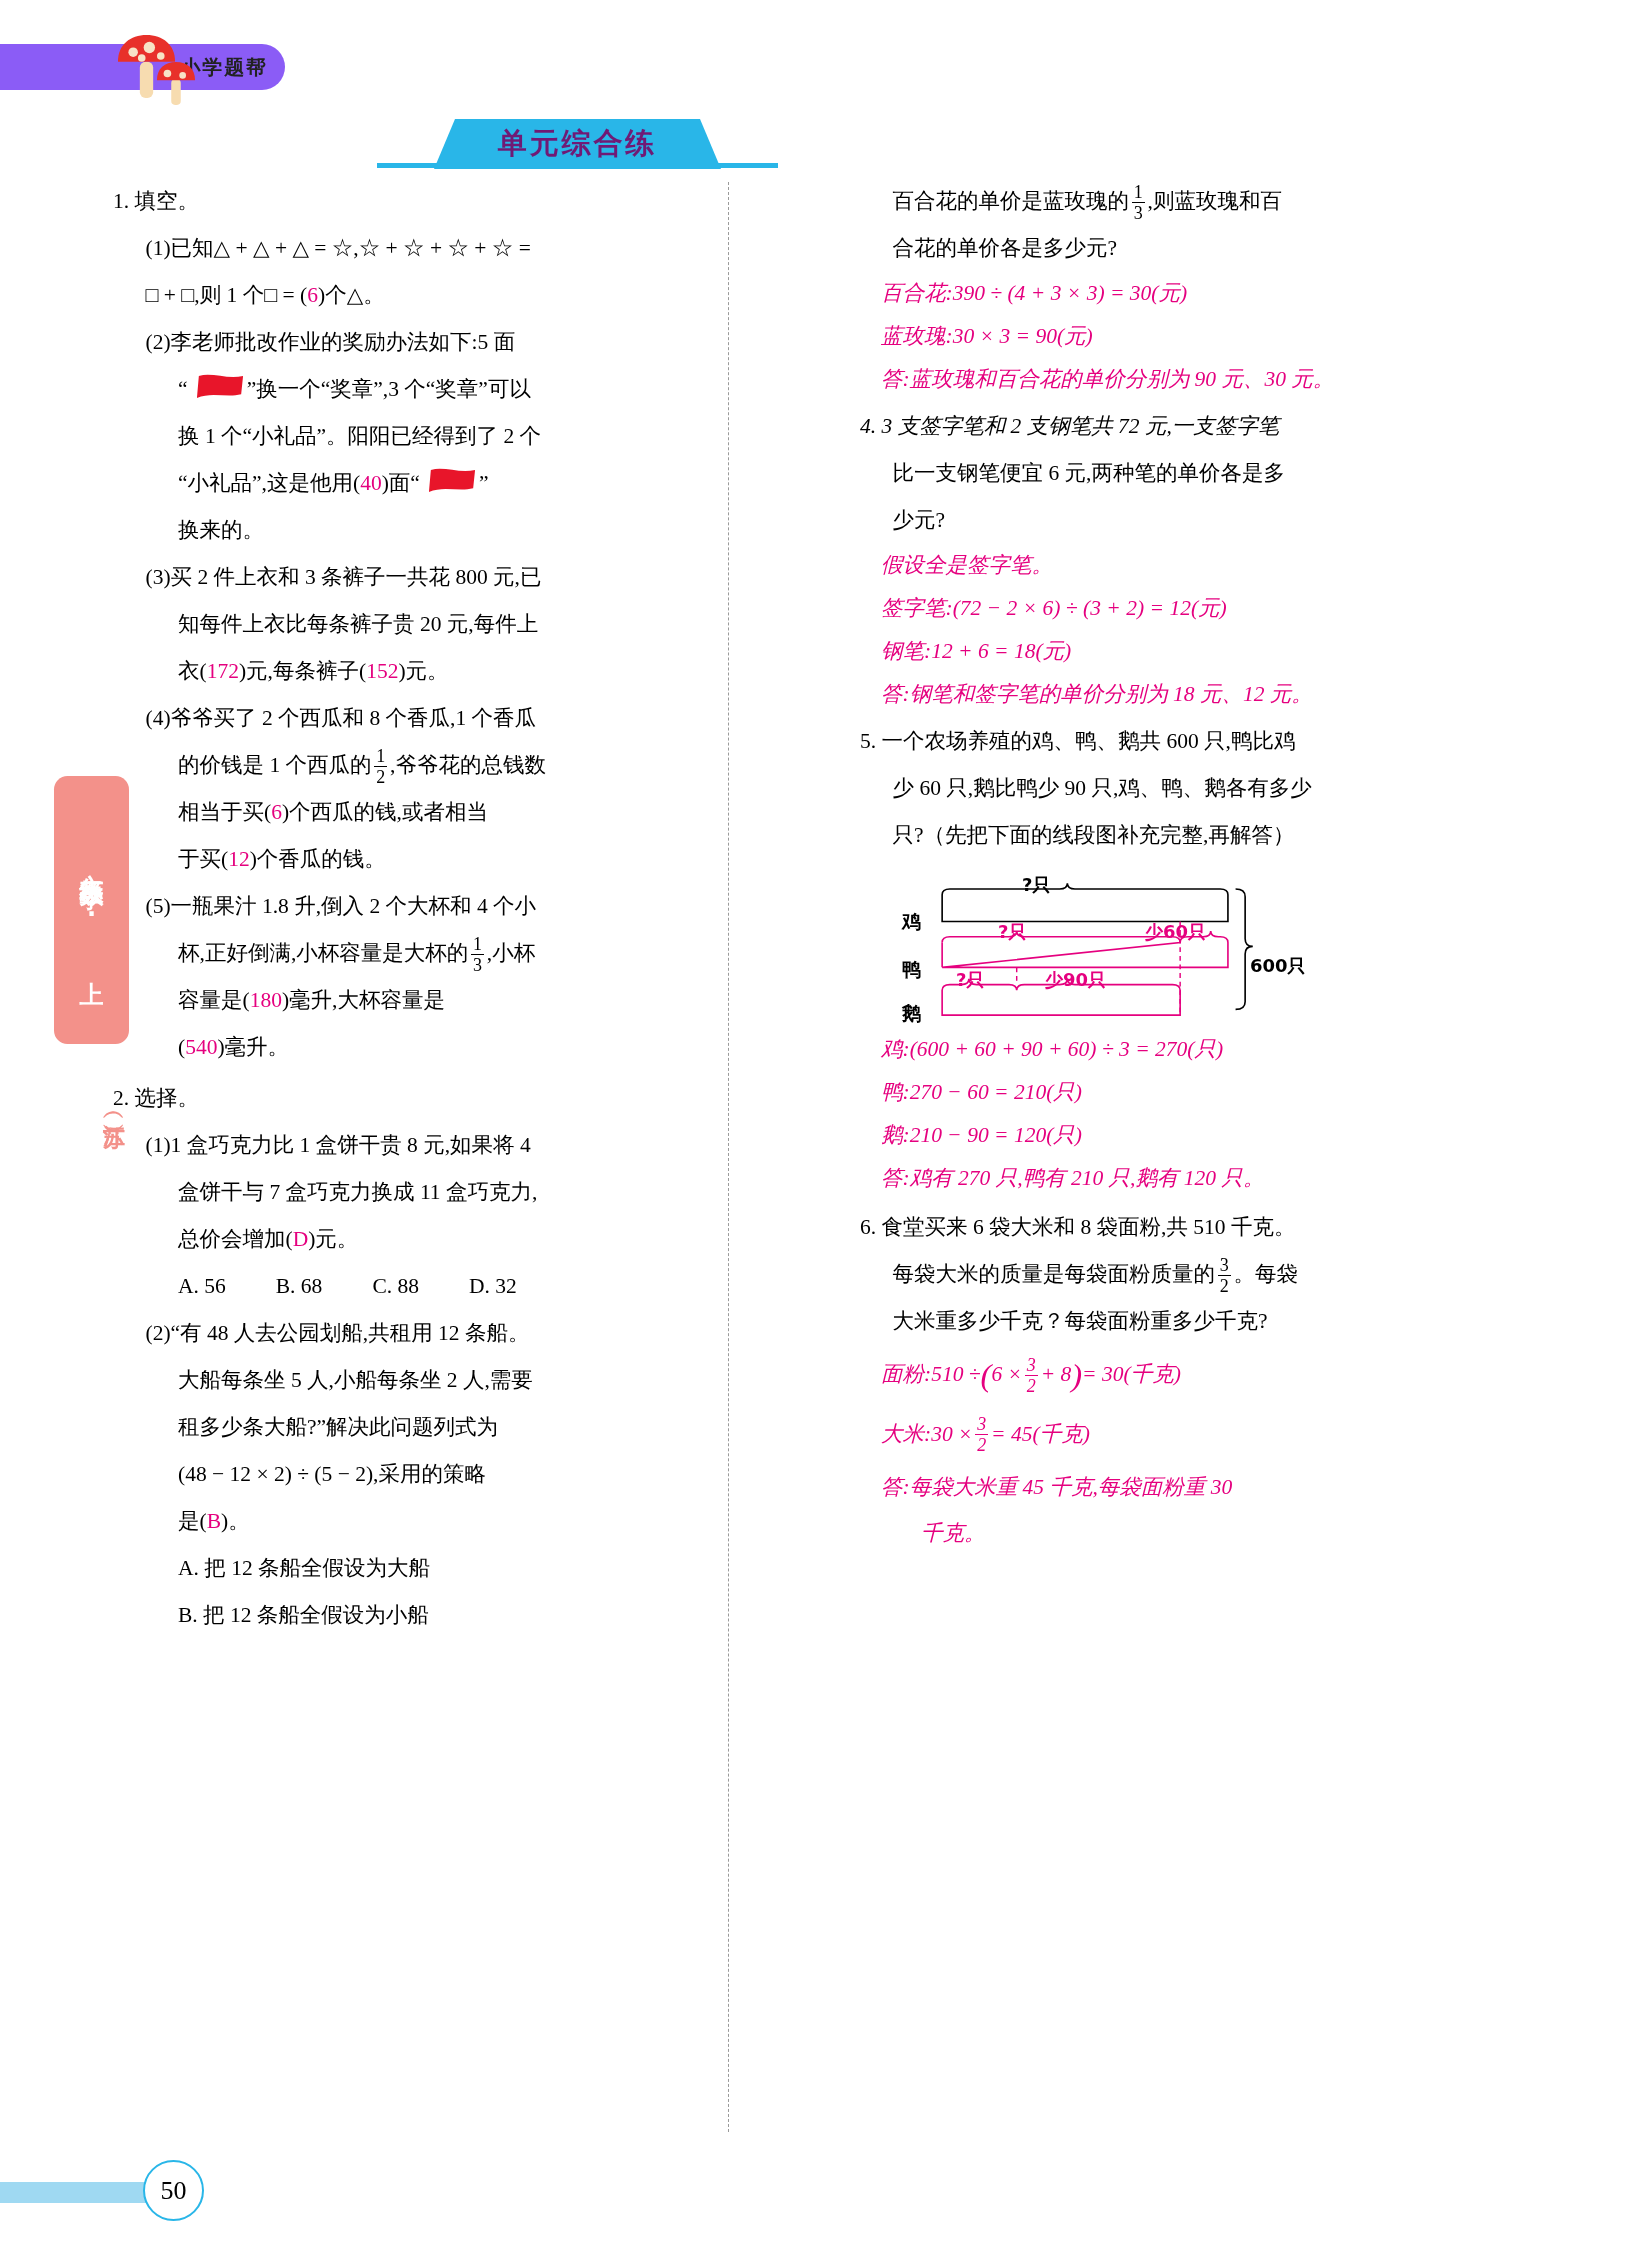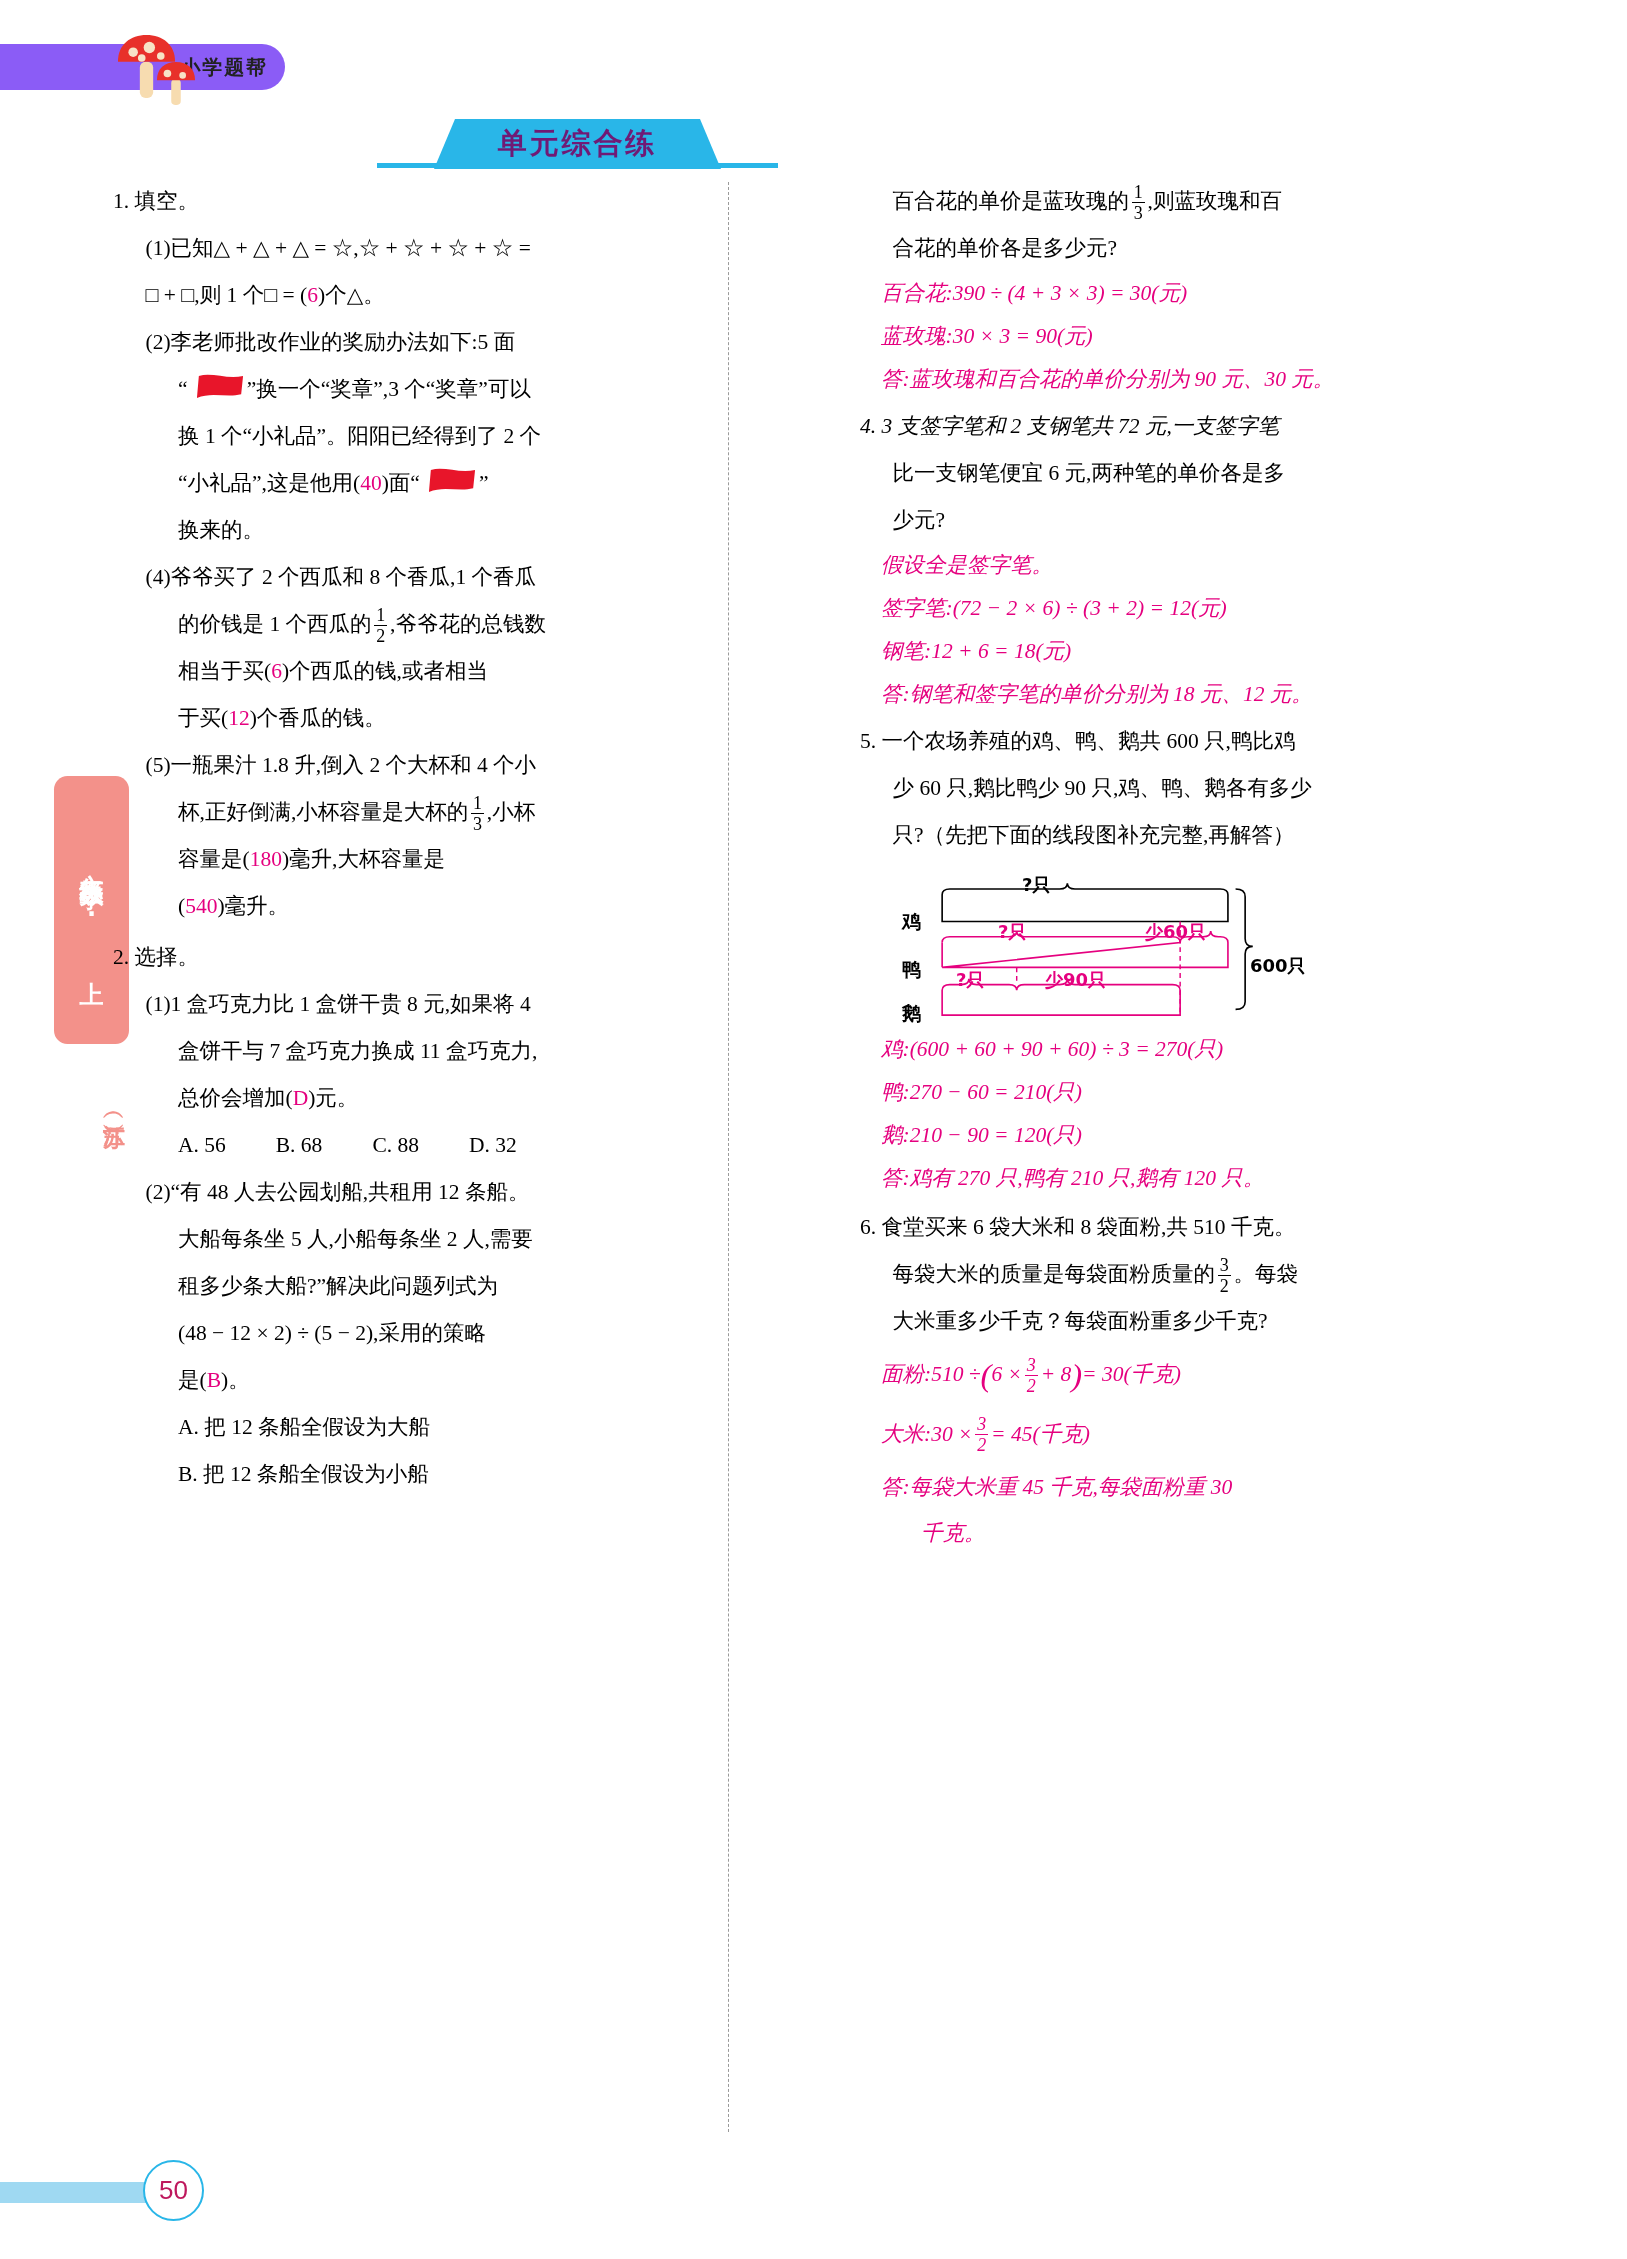--- a/index.html
+++ b/index.html
@@ -99,22 +99,22 @@
   .dg-label{position:absolute;font-size:19px;font-weight:bold;font-family:"DejaVu Sans","Liberation Sans",sans-serif;}
   .dg-cap{position:absolute;font-size:18px;font-weight:bold;font-family:"DejaVu Sans","Liberation Sans",sans-serif;}
   .cap-pink{color:#e5007f;}
 
   
   .foot-bar{position:absolute;left:0;bottom:57px;width:174px;height:21px;background:#9fd9f2;}
   .foot-circle{
     position:absolute;left:143px;bottom:39px;width:57px;height:57px;
     border:2.9px solid #29b6e8;border-radius:50%;background:#fff;
     display:flex;align-items:center;justify-content:center;
-    font-size:26px;color:#be185d;
-    font-family:Liberation Sans, sans-serif;
+    font-size:26px;color:#000000;
+    font-family:Liberation Serif, serif;
   }
 </style>
 </head>
 <body>
 
 <div class="brand-bar">
   <span class="brand-text">小学题帮</span>
 </div>
 <svg class="mush mush-big" viewBox="0 0 62 70">
   <rect x="24" y="30" width="14" height="38" rx="6" fill="#f7dcb0"></rect>
@@ -171,20 +171,29 @@
     <div style="padding-left:32.5px;">换 1 个“小礼品”。阳阳已经得到了 2 个</div>
     <div style="padding-left:32.5px;">
       <span>“小礼品”,这是他用(</span><span class="blank">40</span><span>)面“</span>
       <svg class="flag" viewBox="0 0 52 30">
         <path d="M2 26 L4 3 C18 -1 34 7 50 3 L48 22 C33 26 17 19 2 26 Z" fill="#e8152a"></path>
       </svg><span>”</span>
     </div>
     <div style="padding-left:32.5px;">换来的。</div>
   </div>
 
+  <div class="indent2">
+    <div>
+      <span>(3)</span><span>买 2 件上衣和 3 条裤子一共花 800 元,已</span>
+    </div>
+    <div style="padding-left:32.5px;">知每件上衣比每条裤子贵 20 元,每件上</div>
+    <div style="padding-left:32.5px;">
+      <span>衣(</span><span class="blank">172</span><span>)元,每条裤子(</span><span class="blank">152</span><span>)元。</span>
+    </div>
+  </div>
 
   <div class="indent2">
     <div>
       <span>(4)</span><span>爷爷买了 2 个西瓜和 8 个香瓜,1 个香瓜</span>
     </div>
     <div style="padding-left:32.5px;">
       <span>的价钱是 1 个西瓜的</span><span class="frac">
           <span class="num">1</span>
           <span class="den">2</span>
         </span><span>,爷爷花的总钱数</span>

